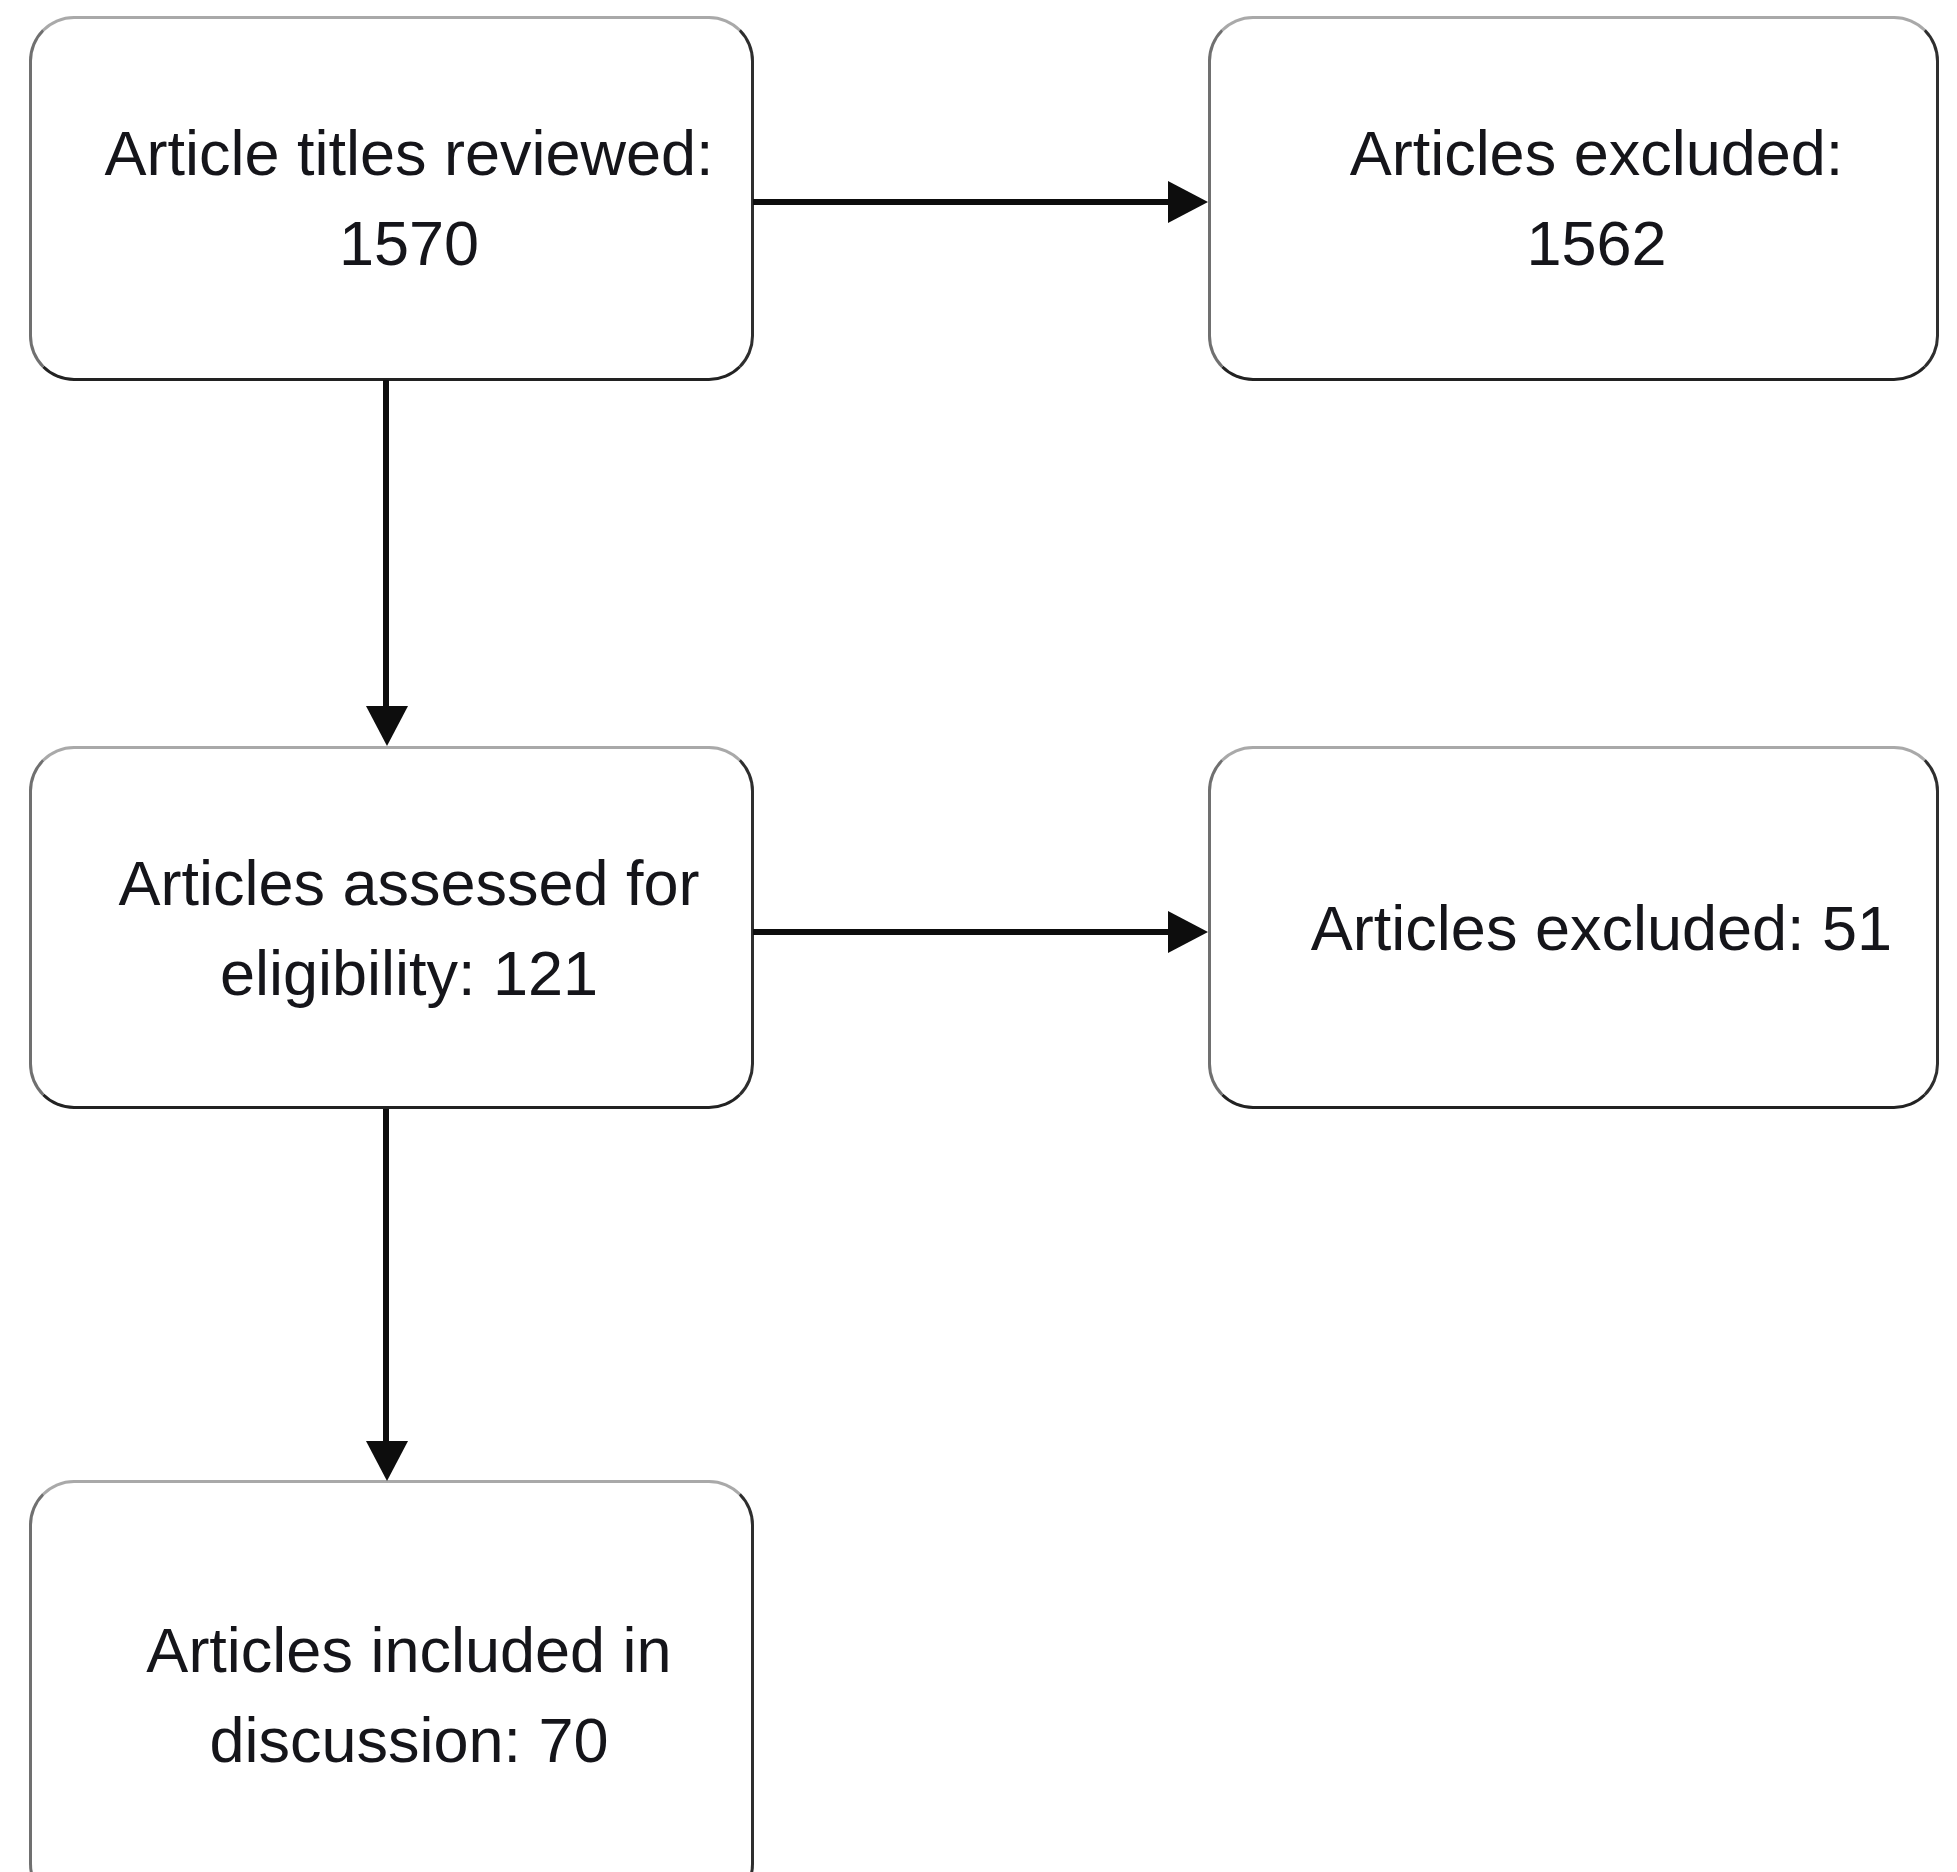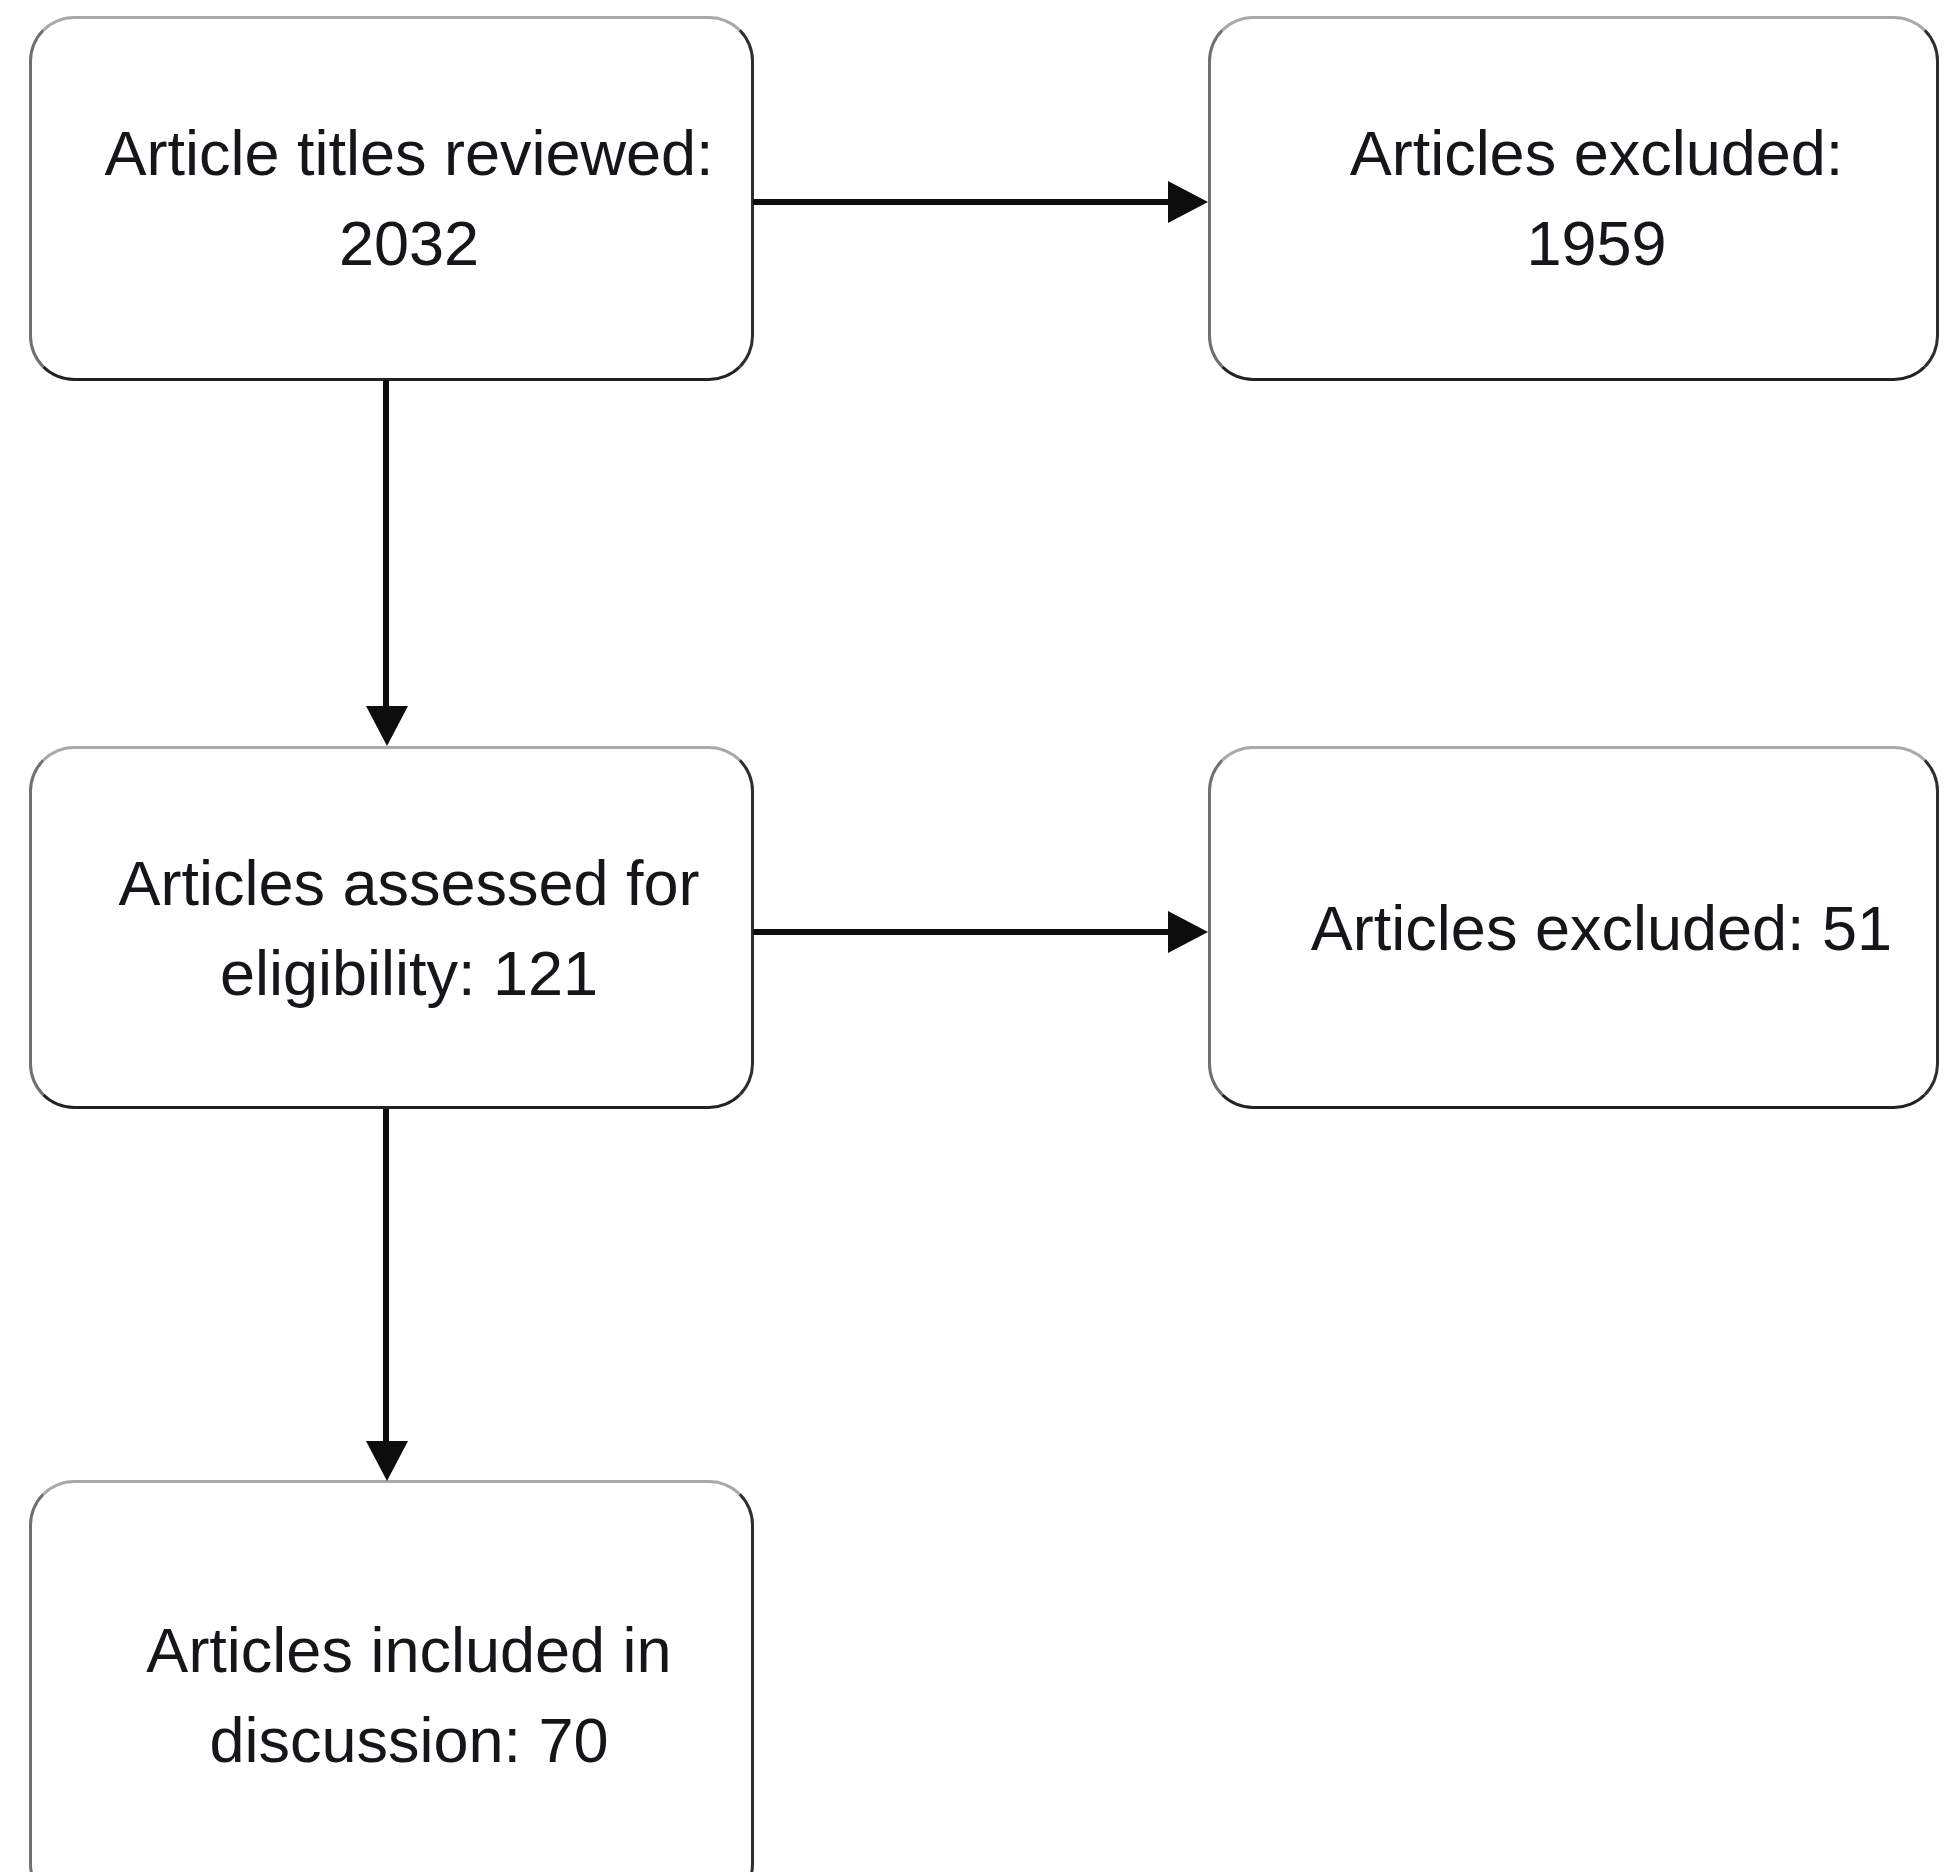--- a/index.html
+++ b/index.html
@@ -80,26 +80,26 @@
   .v2-shaft { left: 383px; top: 1109px; height: 336px; }
   .v2-head  { left: 366px; top: 1441px; }
 </style>
 </head>
 <body>
 
 <div class="canvas">
 
   <div class="node box-1">
     <span>Article titles reviewed:</span>
-    <span>2032</span>
+    <span>1570</span>
   </div>
 
   <div class="node box-2">
     <span>Articles excluded:</span>
-    <span>1959</span>
+    <span>1562</span>
   </div>
 
   <div class="node box-3">
     <span>Articles assessed for</span>
     <span>eligibility: 121</span>
   </div>
 
   <div class="node box-4">
     <span>Articles excluded: 51</span>
   </div>

